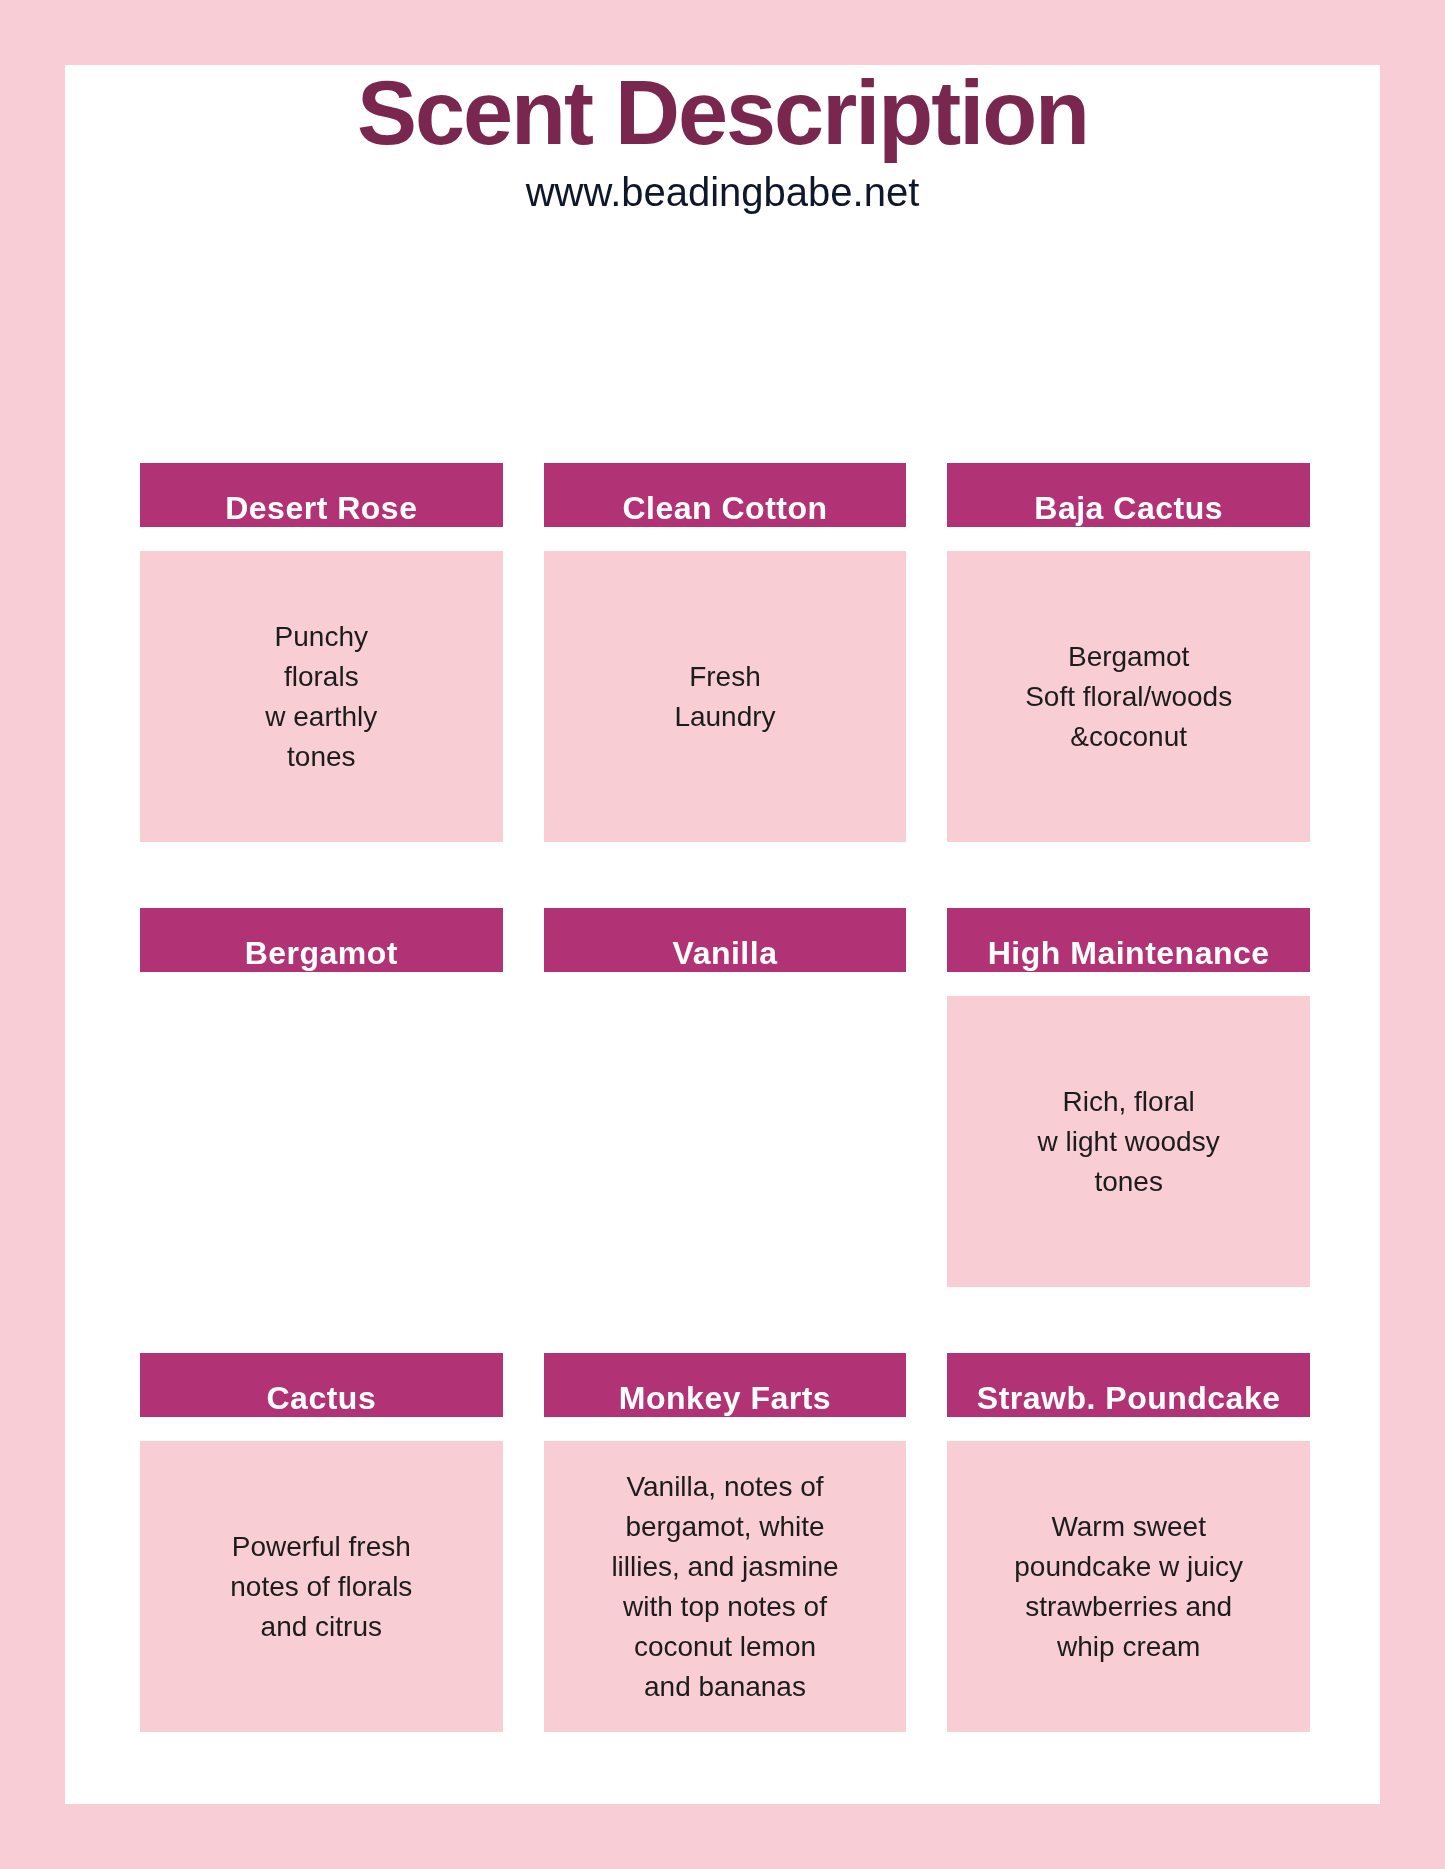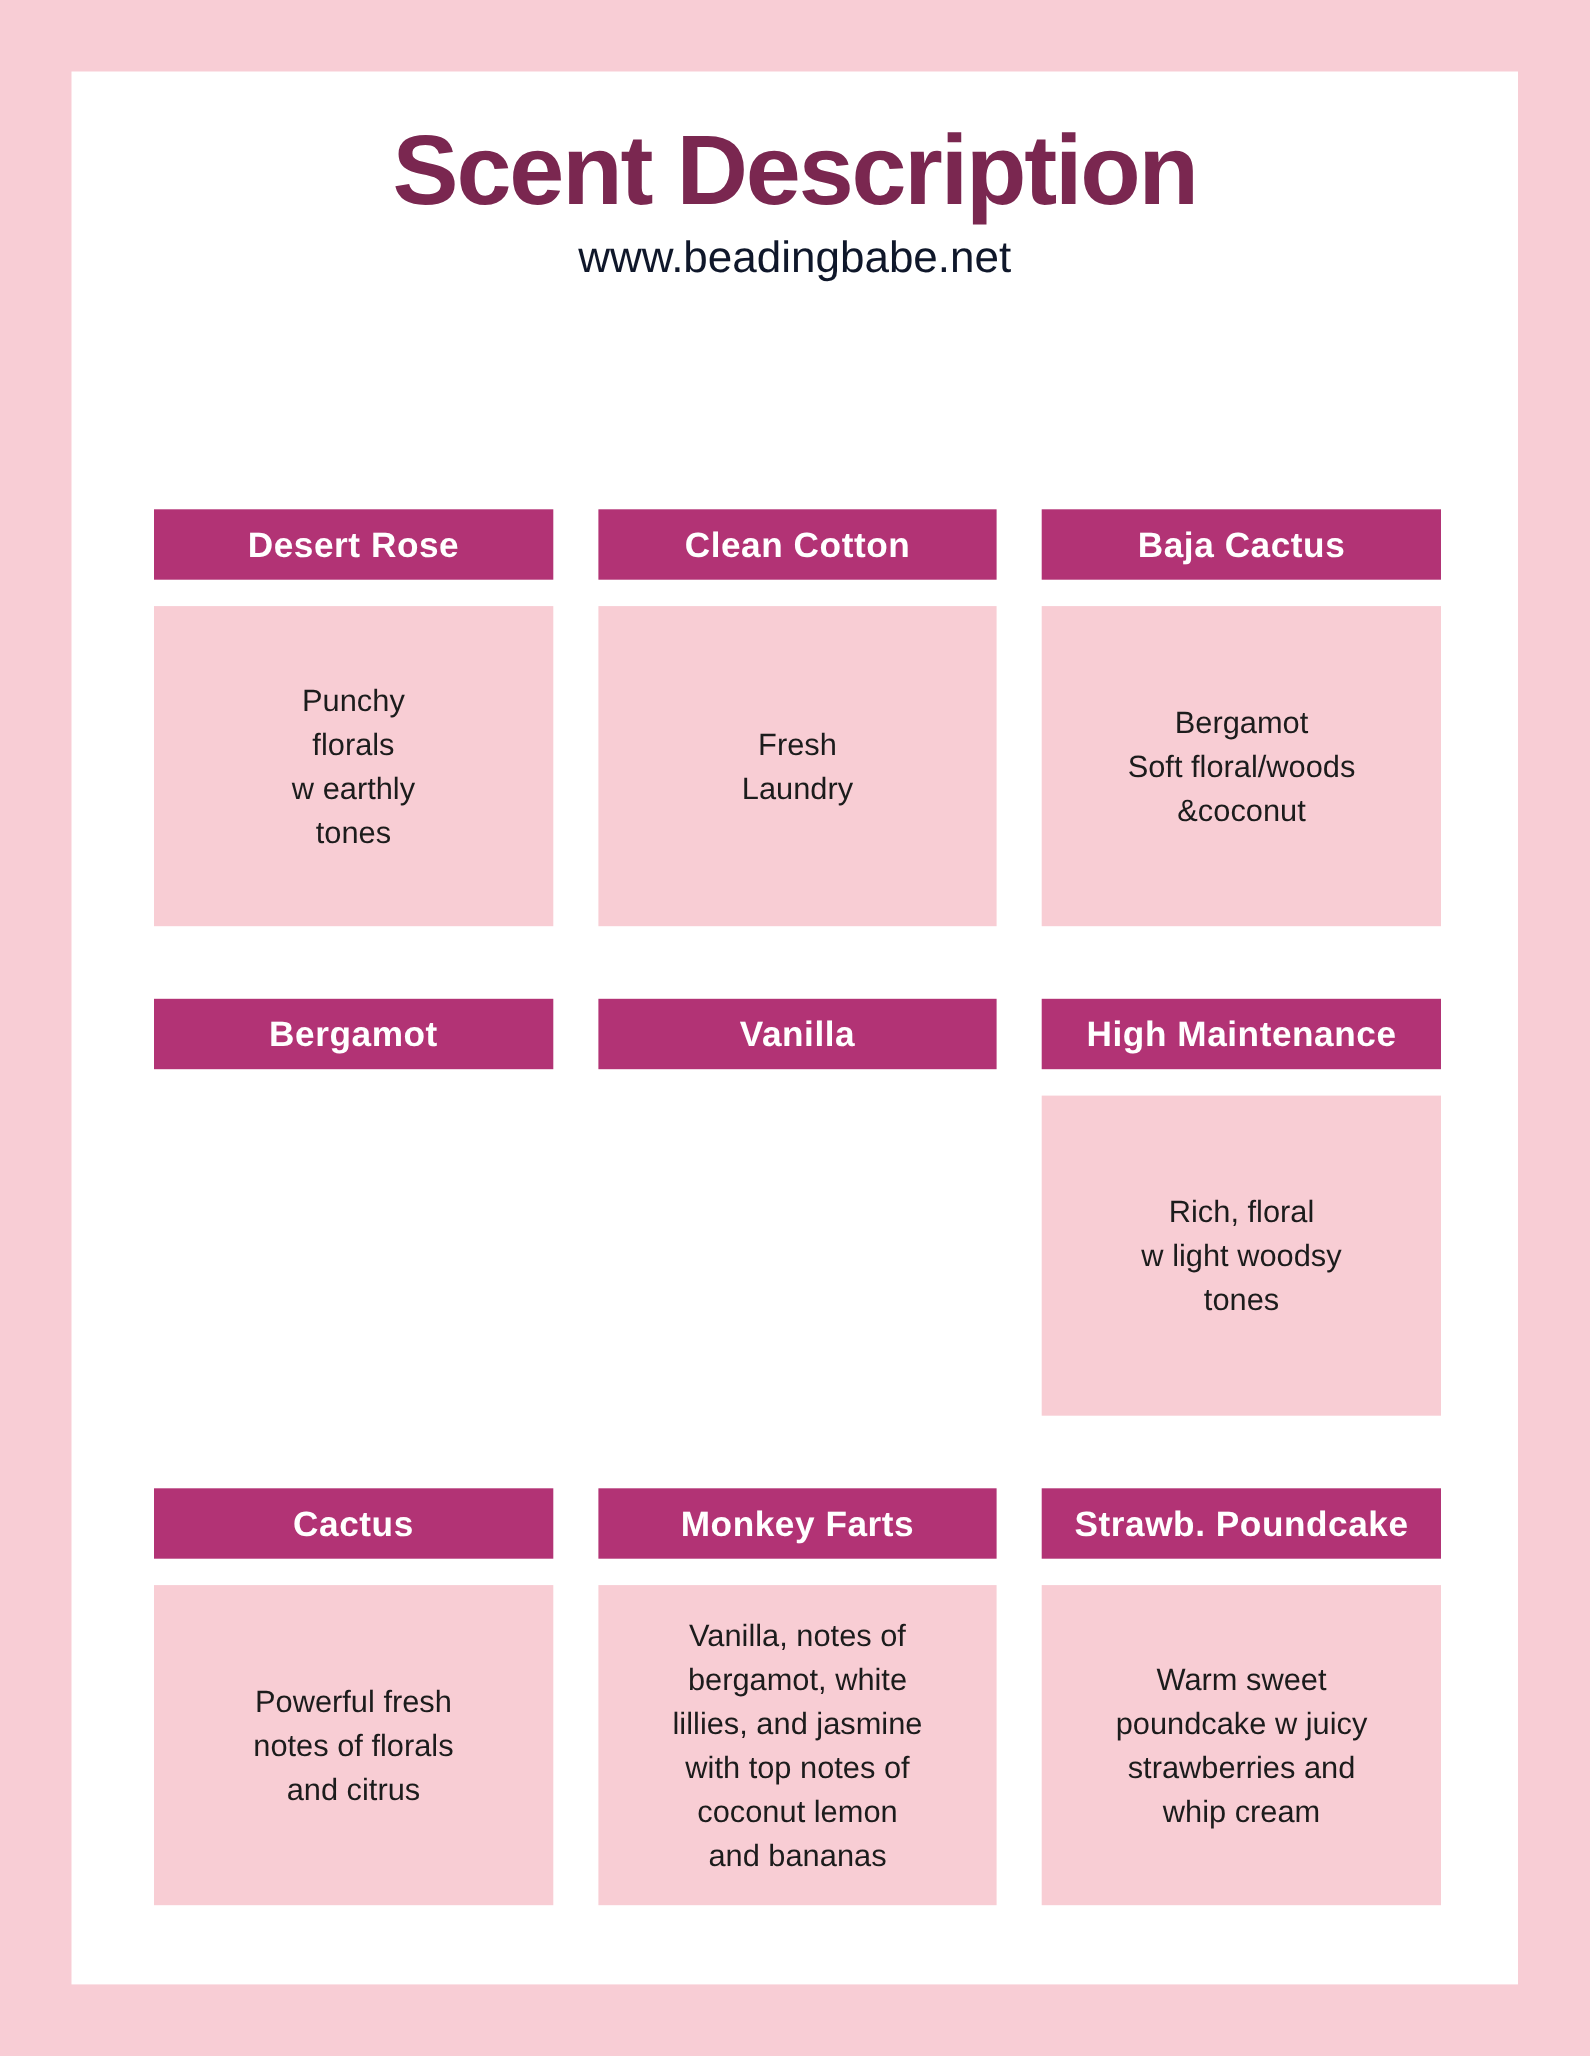--- a/index.html
+++ b/index.html
@@ -18,21 +18,20 @@
   .page {
     position: absolute;
     left: 65px;
     top: 65px;
     right: 65px;
     bottom: 65px;
     background: #ffffff;
   }
   .page-title {
     margin: 0;
-    padding-top: 42px;
     text-align: center;
     font-size: 90px;
     line-height: 1.08;
     font-weight: bold;
     letter-spacing: -2px;
     color: #7a2750;
   }
   .page-subtitle {
     margin: 6px 0 0 0;
     text-align: center;
@@ -49,21 +48,21 @@
     display: grid;
     grid-template-columns: repeat(3, 1fr);
     column-gap: 41px;
     row-gap: 66px;
   }
   .card { display: block; }
   .card-header {
     height: 64px;
     background: #b23375;
     display: flex;
-    align-items: center;
+    align-items: flex-end;
     justify-content: center;
   }
   .card-title {
     margin: 0;
     font-size: 32px;
     font-weight: bold;
     color: #ffffff;
     letter-spacing: 0.5px;
     white-space: nowrap;
   }

